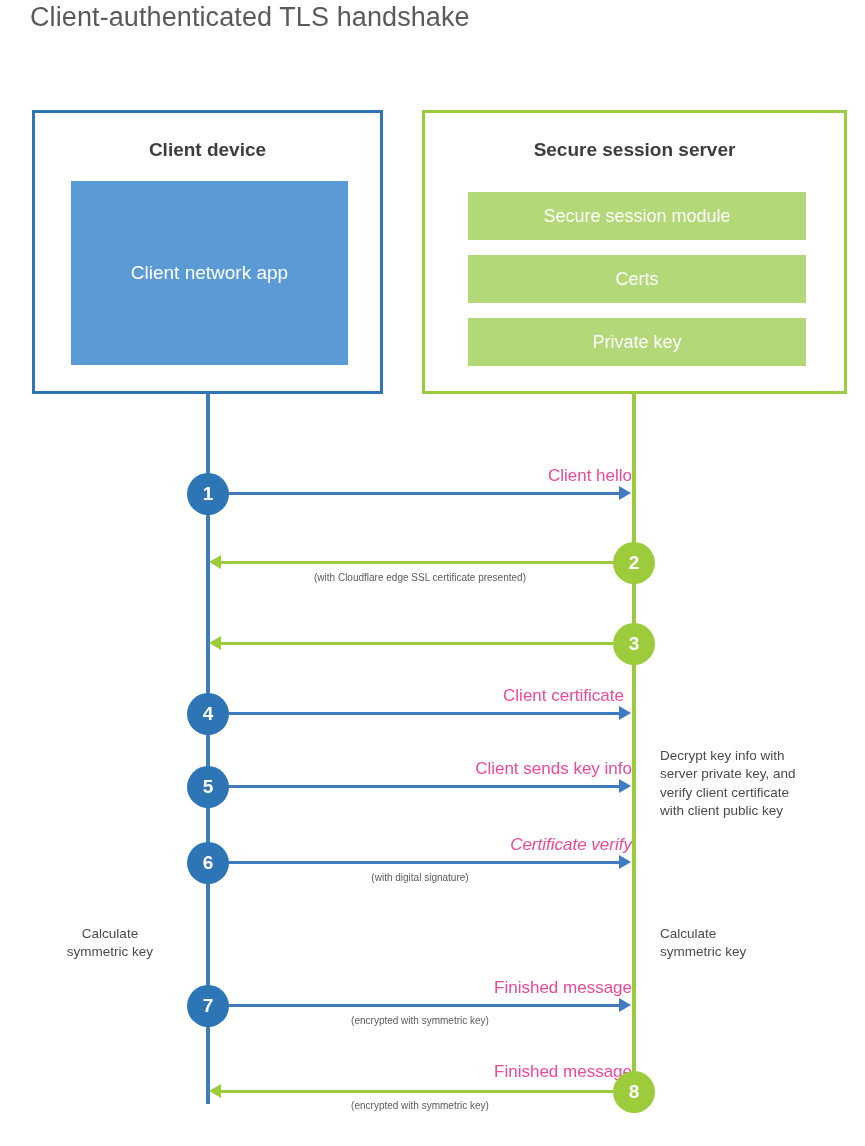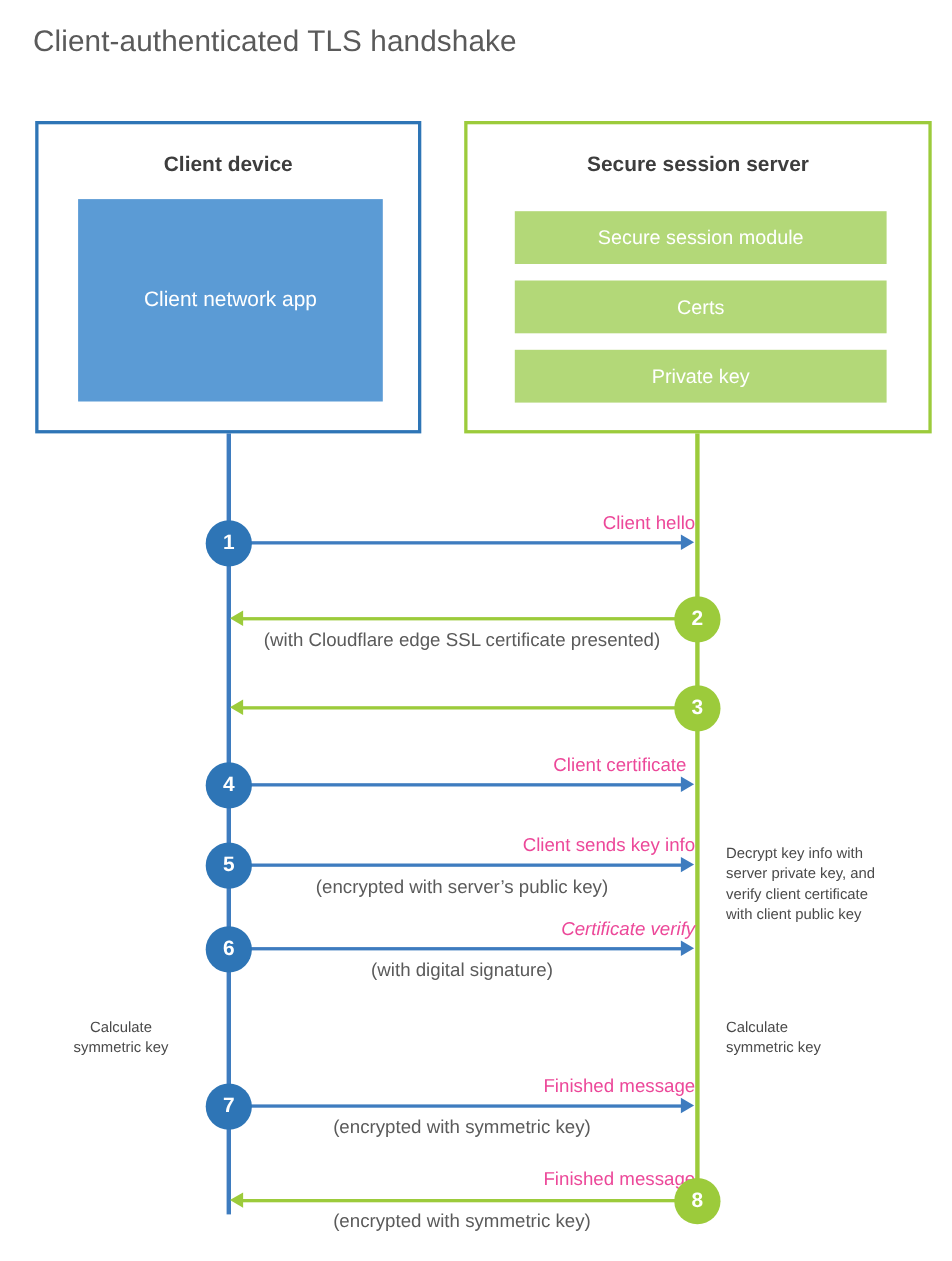--- a/index.html
+++ b/index.html
@@ -6,21 +6,21 @@
   body{
     width:865px;height:1146px;position:relative;overflow:hidden;
     font-family:"Liberation Sans", sans-serif;
     color:#4a4a4a;
     -webkit-font-smoothing:antialiased;
   }
   .page{position:absolute;inset:0;}
 
   
   .title{
-    position:absolute;left:30px;top:22px;
+    position:absolute;left:30px;top:2px;
     font-size:27px;font-weight:400;color:#5a5a5a;
     letter-spacing:0.1px;white-space:nowrap;
   }
 
   
   .party-box{position:absolute;background:#ffffff;box-sizing:border-box;}
   .party-box.client{left:32px;top:110px;width:351px;height:284px;border:3px solid #2E75B6;}
   .party-box.server{left:422px;top:110px;width:425px;height:284px;border:3px solid #9CCB3B;}
   .party-title{
     position:absolute;left:0;right:0;top:26px;text-align:center;
@@ -65,21 +65,21 @@
   .arrow.blue.to-right .head{right:-11px;border-left:12px solid #3E7CBF;}
   .arrow.green.to-left .head{left:-11px;border-right:12px solid #9CCB3B;}
 
   
   .msg-label{
     position:absolute;text-align:right;
     font-size:17px;color:#ec4899;white-space:nowrap;
   }
   .msg-sub{
     position:absolute;text-align:center;
-    font-size:17px;color:#5a5a5a;white-space:nowrap;
+    font-size:10px;color:#5a5a5a;white-space:nowrap;
   }
 
   
   .side-note{
     position:absolute;font-size:13.5px;line-height:1.37;color:#4a4a4a;
   }
   .side-note.right{left:660px;text-align:left;}
   .side-note.calc-left{left:40px;width:140px;text-align:center;}
   .side-note.calc-right{left:660px;text-align:left;}
 </style>
@@ -125,31 +125,30 @@
   <div class="msg-label" style="left:200px;top:686px;width:424px;">Client certificate</div>
   <div class="arrow blue to-right" style="left:208px;top:712px;width:412px;">
       <span class="head"></span>
     </div>
   <div class="step-circle blue" style="top:693px;">4</div>
 
   <div class="msg-label" style="left:208px;top:759px;width:424px;">Client sends key info</div>
   <div class="arrow blue to-right" style="left:208px;top:785px;width:412px;">
       <span class="head"></span>
     </div>
-  <div class="msg-sub" style="left:208px;top:797px;width:424px;">(encrypted with server’s public key)</div>
   <div class="step-circle blue" style="top:766px;">5</div>
 
   <div class="msg-label" style="left:208px;top:835px;width:424px;font-style:italic;">Certificate verify</div>
   <div class="arrow blue to-right" style="left:208px;top:861px;width:412px;">
       <span class="head"></span>
     </div>
   <div class="msg-sub" style="left:208px;top:872px;width:424px;">(with digital signature)</div>
   <div class="step-circle blue" style="top:842px;">6</div>
 
-  <div class="side-note right" style="top:747px;width:180px;margin-top:20px;">
+  <div class="side-note right" style="top:747px;width:180px;">
     <div>Decrypt key info with</div>
     <div>server private key, and</div>
     <div>verify client certificate</div>
     <div>with client public key</div>
   </div>
 
   <div class="side-note calc-left" style="top:925px;">
     <div>Calculate</div>
     <div>symmetric key</div>
   </div>

